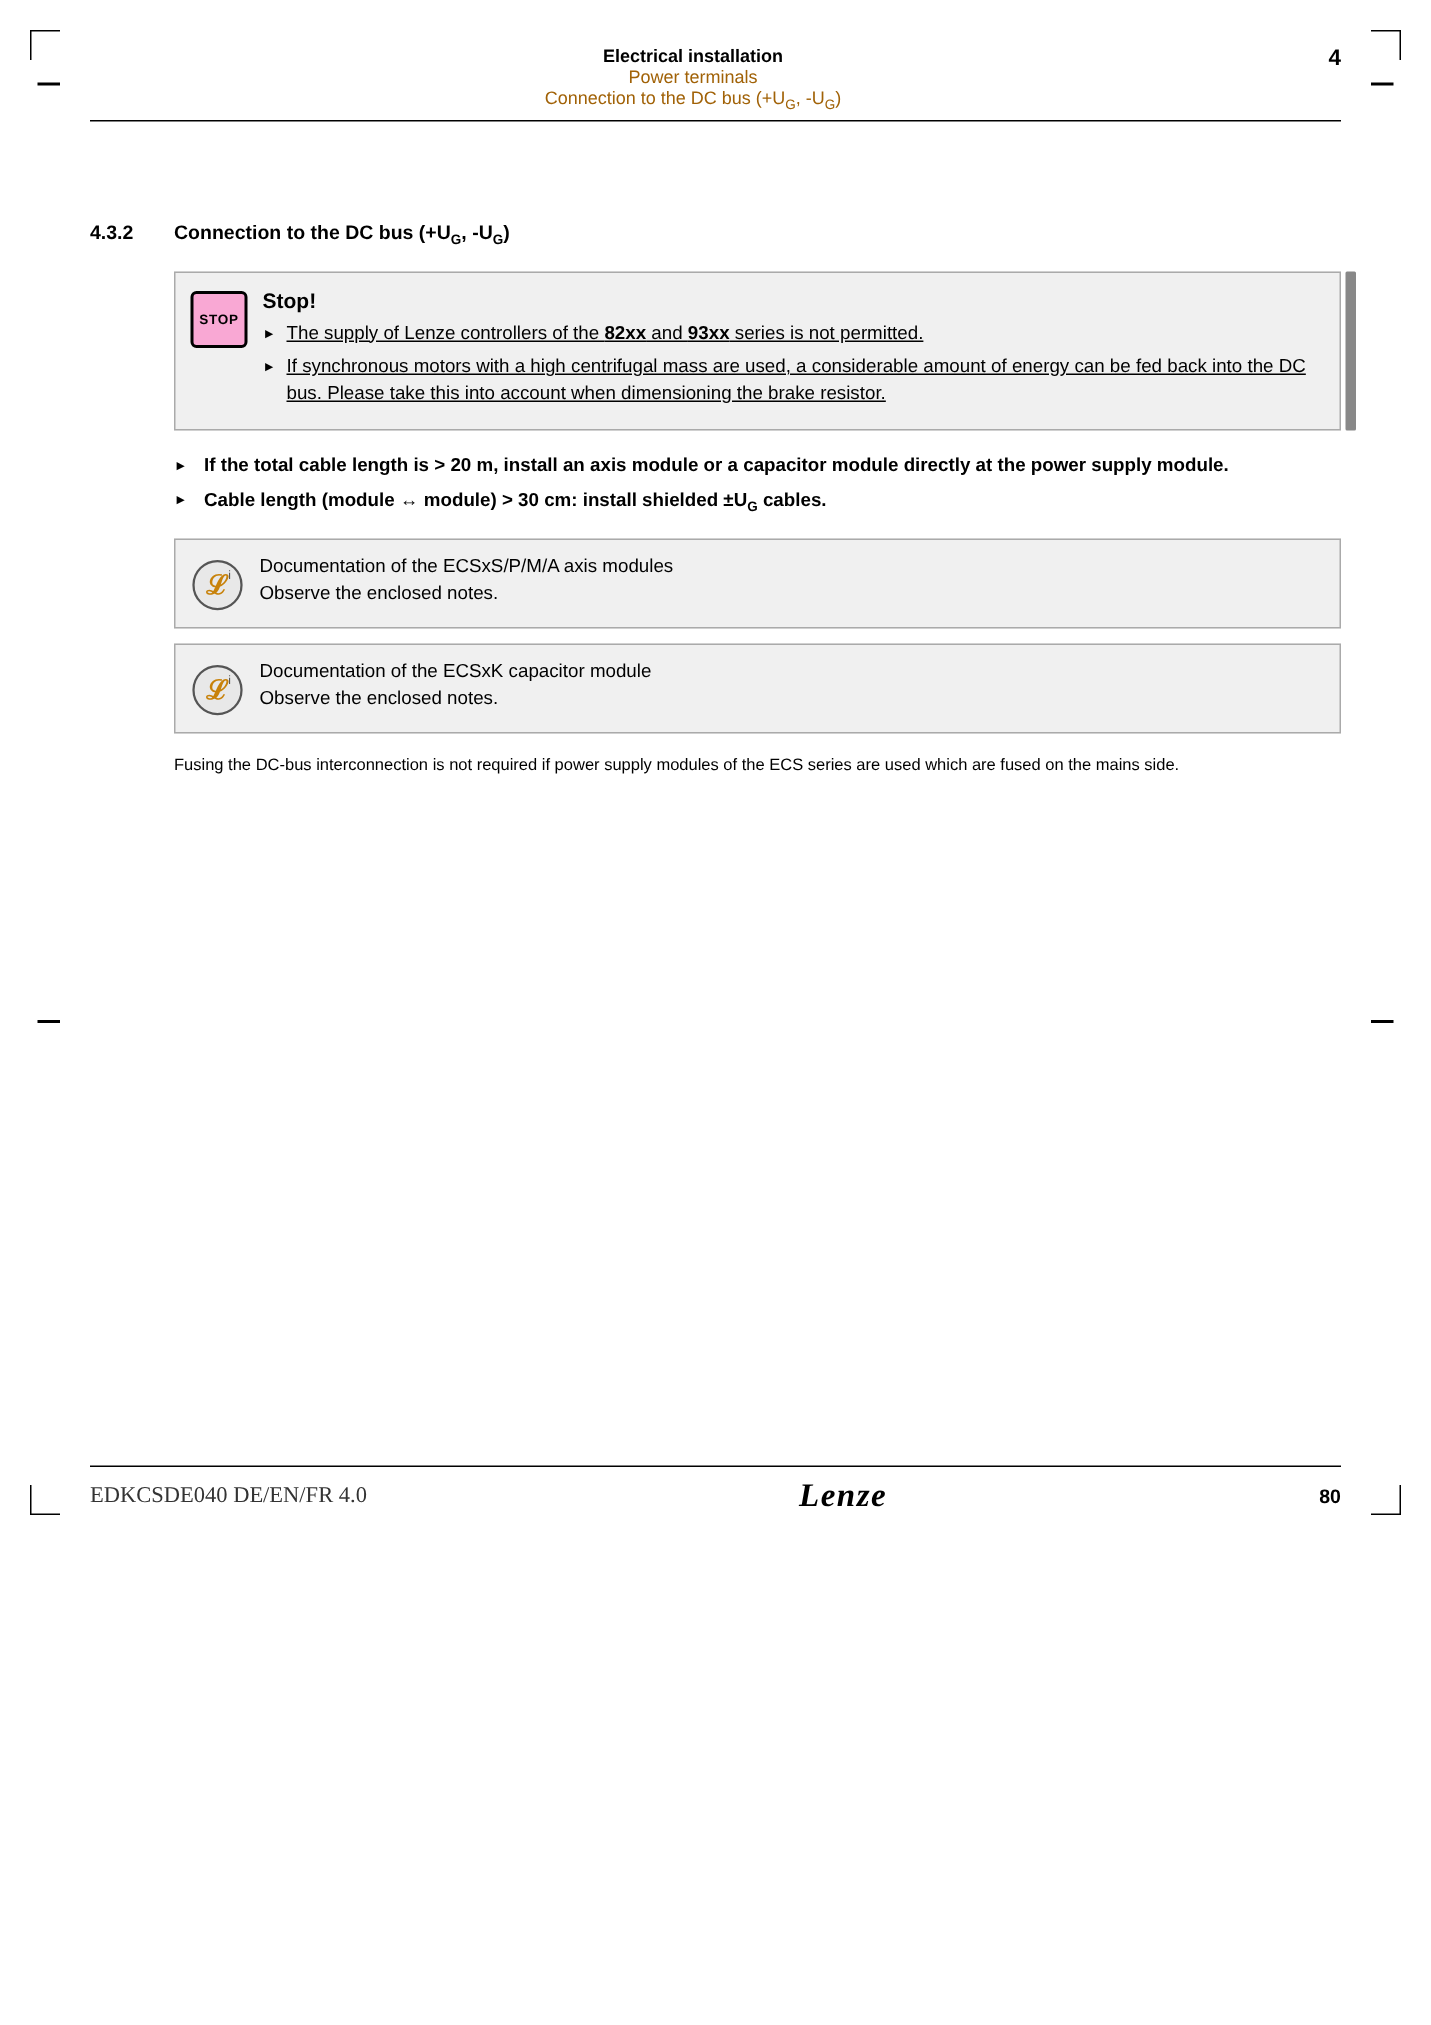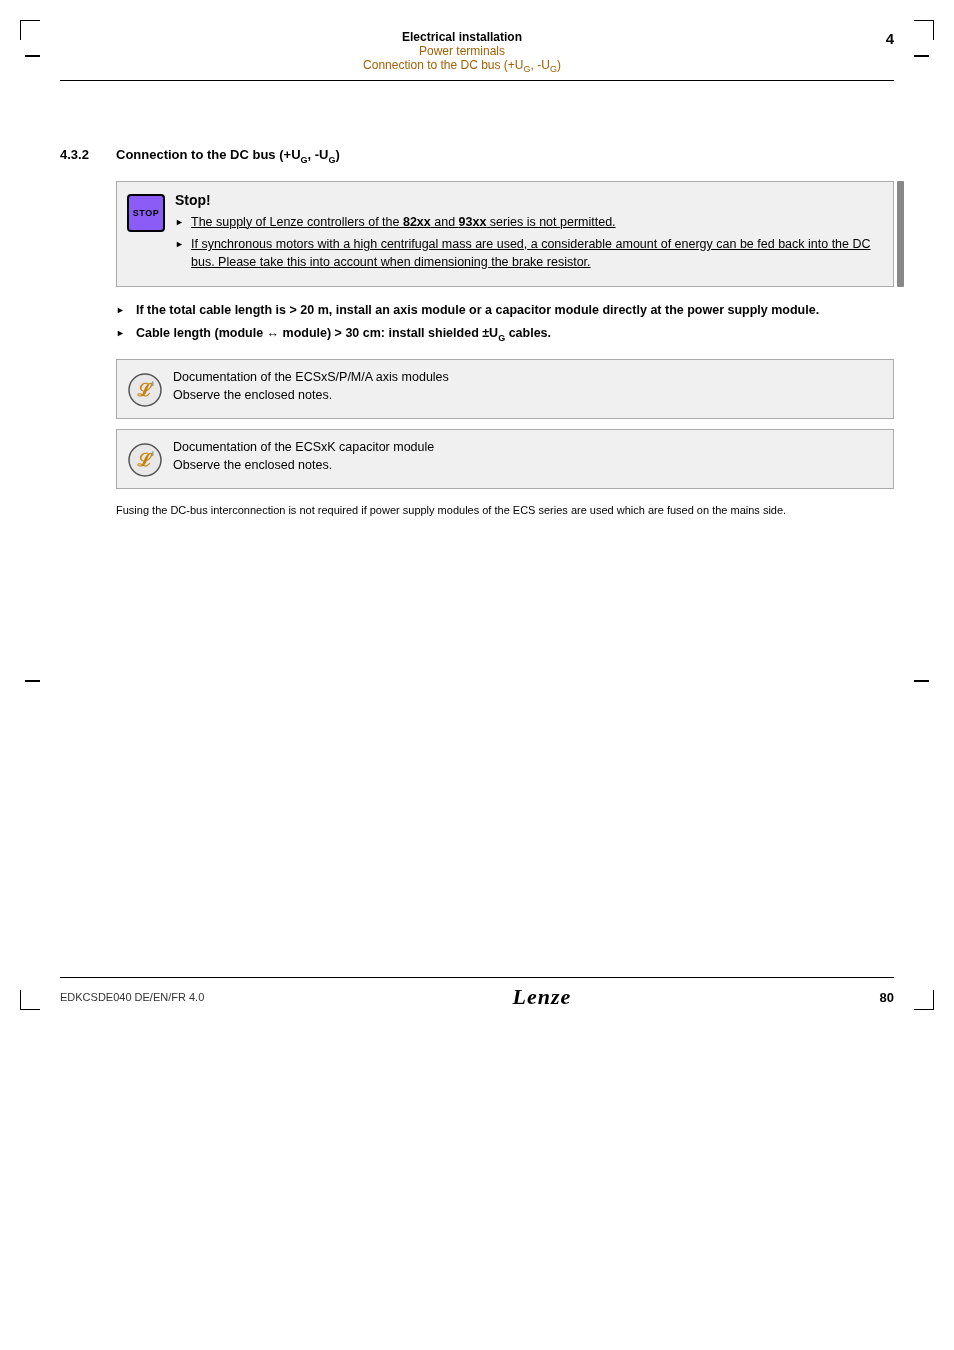--- a/index.html
+++ b/index.html
@@ -97,21 +97,21 @@
       width: 38px;
       height: 38px;
       display: flex;
       align-items: center;
       justify-content: center;
       font-size: 9px;
       font-weight: bold;
       letter-spacing: 0.5px;
       flex-shrink: 0;
       margin-top: 2px;
-      background: #8b5cf6;
+      background: #f9a8d4;
     }
     .stop-content {}
     .stop-title {
       font-weight: bold;
       font-size: 14px;
       margin-bottom: 6px;
     }
     .stop-list {
       list-style: none;
       padding: 0;
@@ -198,22 +198,23 @@
       bottom: 340px;
       left: 60px;
       right: 60px;
       border-top: 1px solid #000;
       padding-top: 6px;
       display: flex;
       align-items: center;
       justify-content: space-between;
     }
     .footer-left {
-      font-size: 11px;
+      font-size: 15px;
       color: #333;
+      font-family: Liberation Serif, serif;
     }
     .footer-logo {
       font-size: 22px;
       font-weight: bold;
       letter-spacing: 1px;
       font-style: italic;
       font-family: Georgia, serif;
     }
     .footer-page {
       font-size: 13px;

